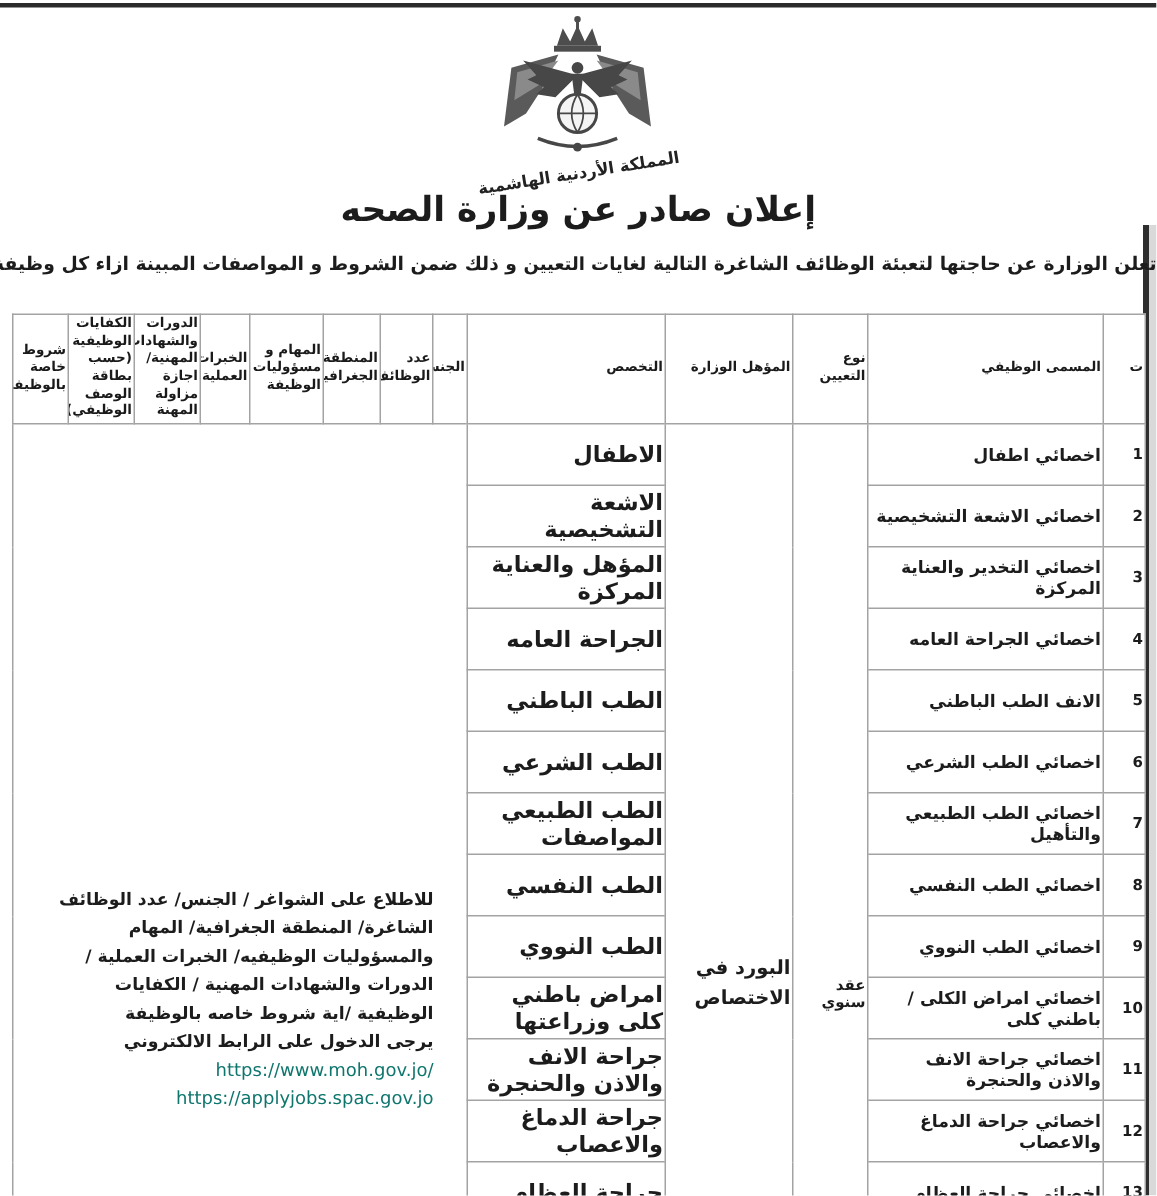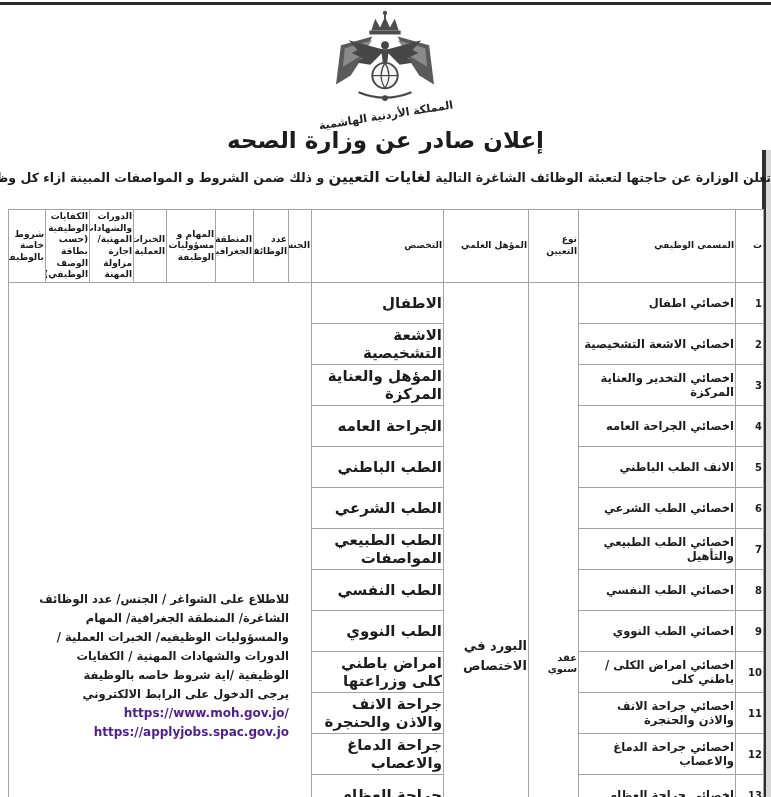--- a/index.html
+++ b/index.html
@@ -25,21 +25,21 @@
   .title {
     position:absolute; top:127px; left:0; width:771px;
     text-align:center; font-size:23px; font-weight:bold; direction:rtl;
     letter-spacing:0.5px;
   }
   .subtitle {
     position:absolute; top:168px; left:0; width:771px;
     text-align:center; font-size:12.5px; font-weight:bold;
     direction:rtl; white-space:nowrap;
   }
-  .subtitle .hl { font-size:15px; }
+  .subtitle .hl { font-size:12px; }
 
   table.jobs {
     position:absolute; top:209px; left:8px; width:755px;
     border-collapse:collapse; table-layout:fixed; direction:rtl;
     background:#fff;
   }
   .jobs th, .jobs td {
     border:1px solid #a3a3a3;
     text-align:right; vertical-align:middle;
     font-weight:bold; padding:1px; overflow:hidden;
@@ -48,21 +48,21 @@
   .jobs tbody tr { height:41px; }
   td.num-cell   { font-size:10px; }
   td.title-cell { font-size:11.5px; }
   td.spec-cell  { font-size:15px; }
 
   td.appointment-cell, td.qualification-cell, td.note-cell { vertical-align:top; }
   .appointment-text   { margin-top:368px; font-size:10px; }
   .qualification-text { margin-top:352px; font-size:13px; line-height:1.5; }
   .note-block { margin-top:306px; font-size:11.5px; line-height:1.65; padding:0 21px; }
   .note-links { direction:ltr; font-size:12px; line-height:1.6; }
-  .note-link  { display:block; font-weight:bold; color:#4c1d95; text-decoration:none; }
+  .note-link  { display:block; font-weight:normal; color:#0f766e; text-decoration:none; }
 </style>
 </head>
 <body>
 
 <div class="topline"></div>
 <div class="right-strip"></div>
 <div class="right-edge"></div>
 
 <div class="emblem">
   <svg width="128" height="96" viewBox="0 0 130 98">
@@ -113,21 +113,21 @@
       <col style="width:33px">
       <col style="width:44px">
       <col style="width:44px">
     <col style="width:37px">
   </colgroup>
   <thead>
     <tr>
       <th>ت</th>
       <th>المسمى الوظيفي</th>
       <th>نوع التعيين</th>
-      <th>المؤهل العلمي</th>
+      <th>المؤهل الوزارة</th>
       <th>التخصص</th>
       <th>الجنس</th>
       <th>عدد الوظائف</th>
       <th>المنطقة الجغرافية</th>
       <th>المهام و مسؤوليات الوظيفة</th>
       <th>الخبرات العملية</th>
       <th>الدورات والشهادات المهنية/اجازة مزاولة المهنة</th>
       <th>الكفايات الوظيفية (حسب بطاقة الوصف الوظيفي)</th>
       <th>شروط خاصة بالوظيفة</th>
     </tr>

